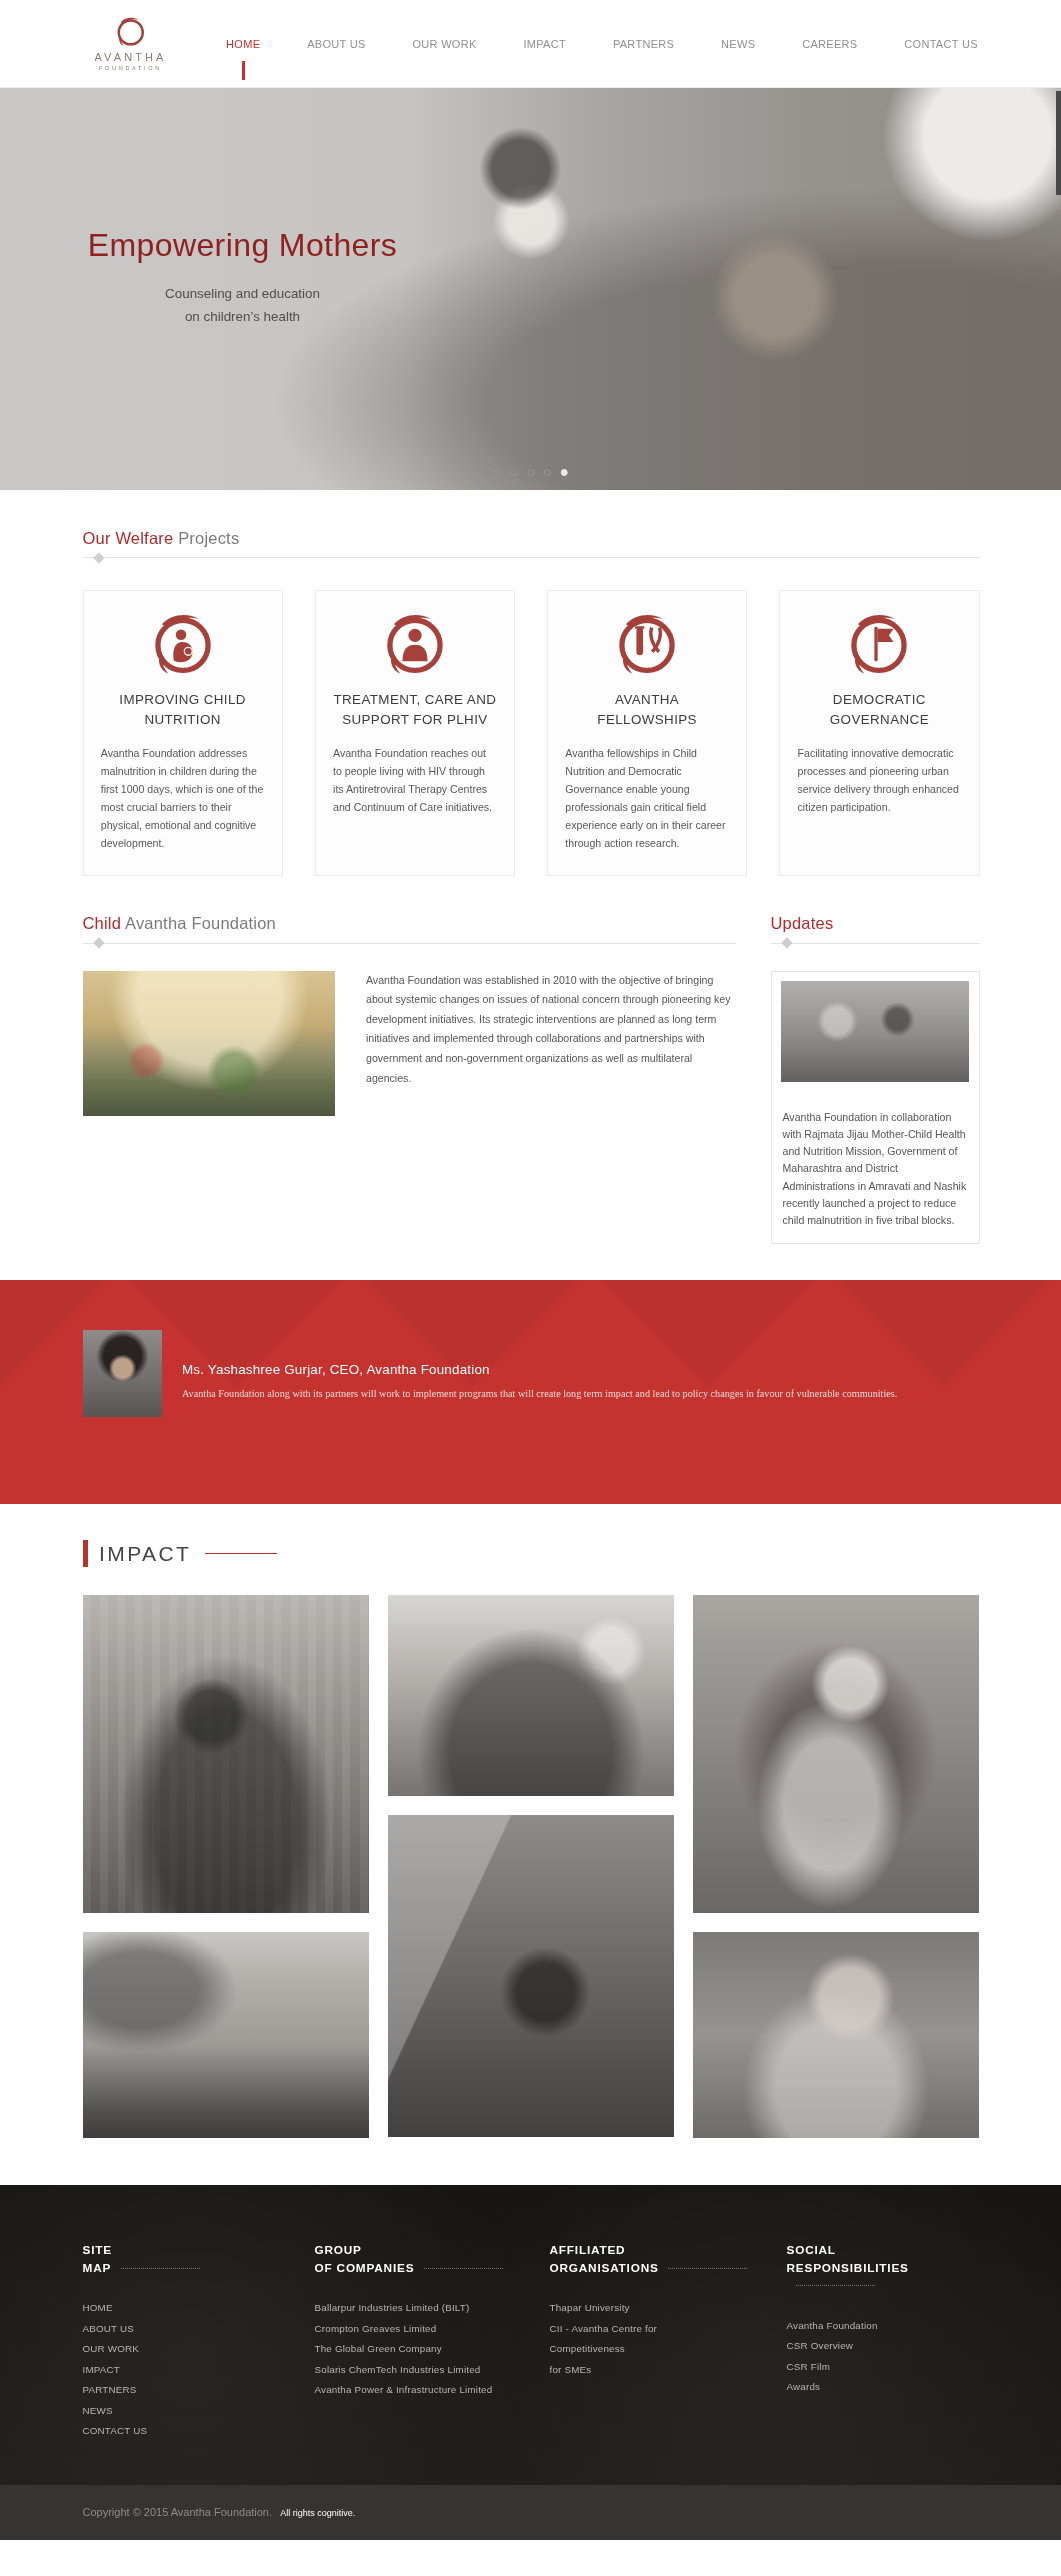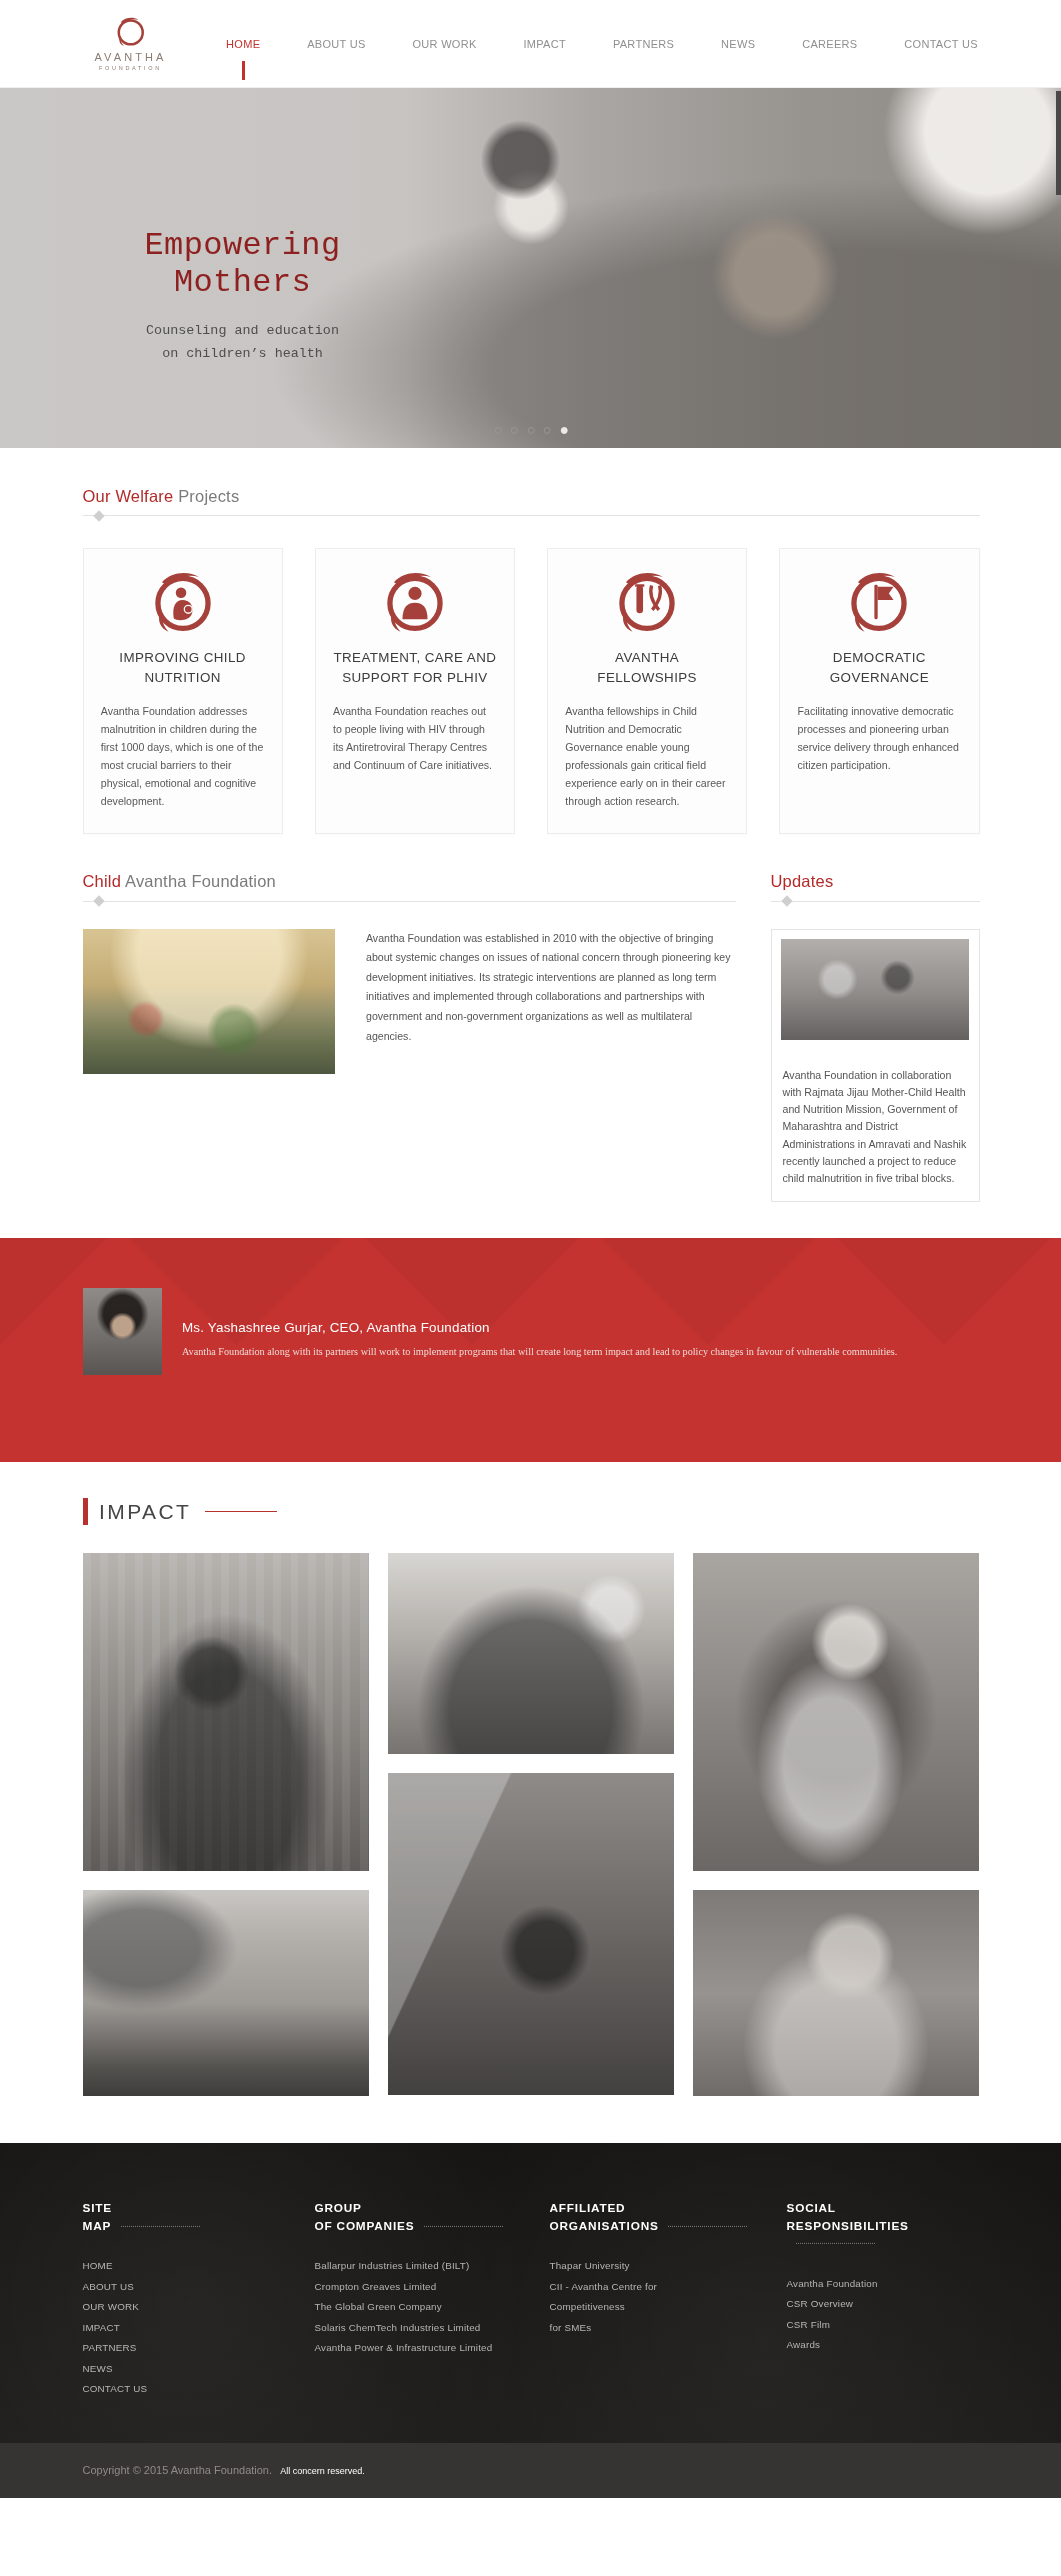--- a/index.html
+++ b/index.html
@@ -35,29 +35,28 @@
     cursor: pointer; position: relative; padding: 4.7px 1.6px;
   }
   nav li.active { color: #c4302b; }
   nav li.active::after {
     content: ""; position: absolute; left: 50%; margin-left: -0.8px;
     top: 28px; width: 2.4px; height: 19px; background: #c4302b;
   }
 
   
   .hero {
-    height: 360px; position: relative; overflow: hidden;
+    height: 402px; position: relative; overflow: hidden;
     background:
       radial-gradient(circle at 49% 20%, rgba(60,58,56,.7) 0 4.5%, transparent 6.5%),
       radial-gradient(circle at 50% 33%, rgba(237,234,230,.9) 0 4%, transparent 6.5%),
       radial-gradient(circle at 73% 52%, rgba(160,148,136,.85) 0 5%, transparent 8%),
       radial-gradient(circle at 93% 12%, rgba(242,240,237,.95) 0 6%, transparent 10%),
       radial-gradient(ellipse at 80% 78%, rgba(85,80,76,.5) 0 30%, transparent 48%),
       linear-gradient(90deg, #cac8c6 0%, #c7c4c2 38%, #a9a6a3 56%, #97938f 76%, #8e8a86 100%);
-    font-family: Liberation Mono, monospace;
   }
   .hero-text { position: absolute; left: 77px; top: 139px; width: 331px; text-align: center; }
   .hero-title { font-size: 32px; font-weight: normal; color: #8e2120; letter-spacing: 0.4px; }
   .hero-sub { margin-top: 19px; font-size: 13.4px; color: #4e4e4e; line-height: 1.7; }
   .hero-dots {
     position: absolute; left: 50%; transform: translateX(-50%);
     bottom: 14px; display: flex; gap: 9.4px; align-items: center;
   }
   .dot {
     width: 7px; height: 7px; border-radius: 50%;
@@ -426,17 +425,17 @@
         <li>CSR Overview</li>
         <li>CSR Film</li>
         <li>Awards</li>
       </ul>
     </div>
   </div>
 
   <div class="copyright">
     <div class="container">
       <span class="copy-main">Copyright © 2015 Avantha Foundation.</span>
-      <span class="copy-rights">All concern reserved.</span>
+      <span class="copy-rights">All rights cognitive.</span>
     </div>
   </div>
 </footer>
 
 
 </body></html>

